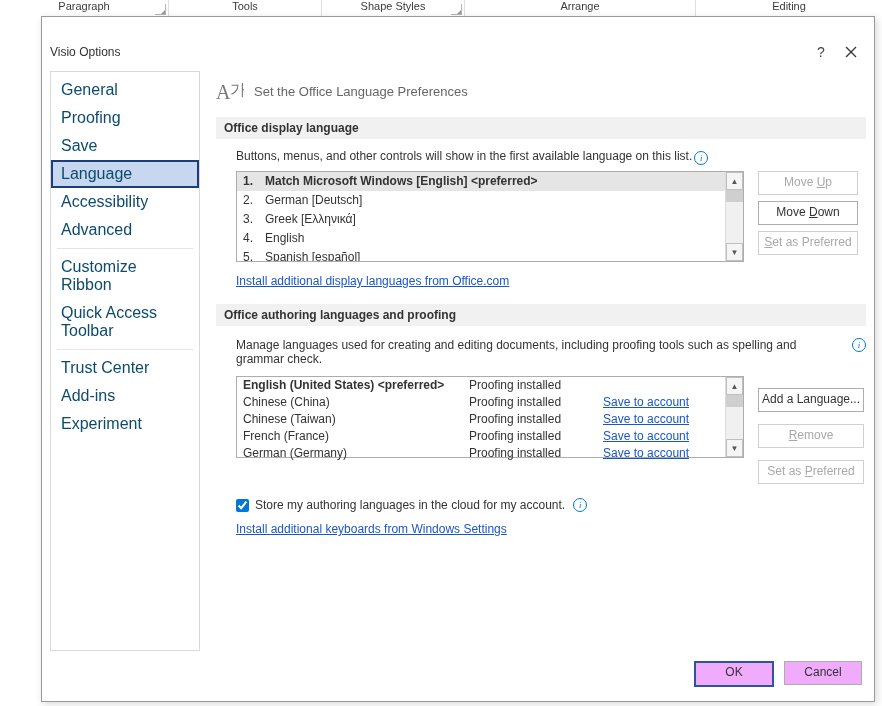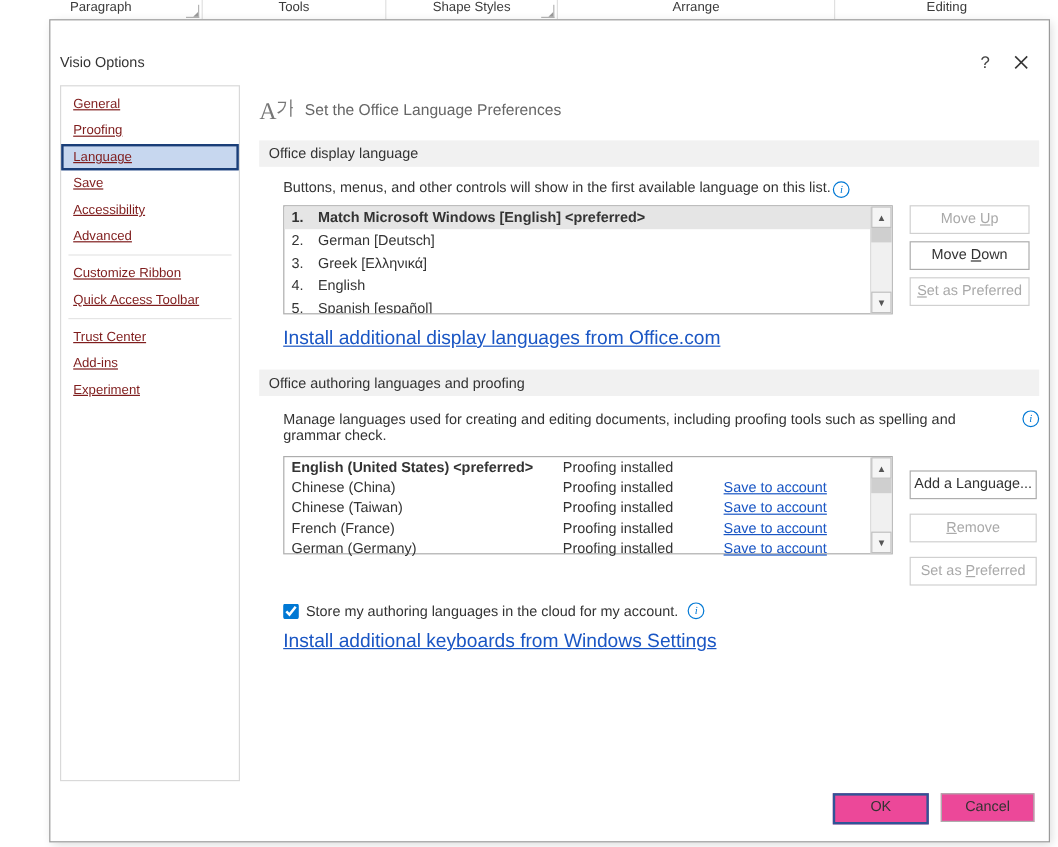--- a/index.html
+++ b/index.html
@@ -89,24 +89,23 @@
     min-height: 0;
   }
   .nav-box {
     width: 148px;
     border: 1px solid #d9d9d9;
     background: #fff;
     padding: 4px 0;
   }
   .nav-item {
     padding: 5px 10px;
-    font-size: 11px;
-    color: #7f1d1d;
+    font-size: 16px;
+    color: #0c4a6e;
     cursor: default;
-    text-decoration: underline;
   }
   .nav-item.selected {
     background: #c7d7ef;
     outline: 2px solid #1a3e78;
     outline-offset: -2px;
   }
   .nav-sep {
     height: 1px;
     background: #e5e5e5;
     margin: 4px 6px;
@@ -121,21 +120,21 @@
     align-items: center;
     gap: 10px;
     padding: 6px 0 14px 0;
     color: #666;
     font-size: 13px;
   }
   .section-header {
     background: #f1f1f1;
     padding: 4px 8px;
     font-size: 12px;
-    font-weight: normal;
+    font-weight: bold;
     color: #333;
     margin-bottom: 10px;
   }
   .indent { padding-left: 20px; }
   .desc {
     font-size: 12px;
     color: #333;
     margin: 2px 0 6px 0;
   }
   .info-dot {
@@ -212,21 +211,21 @@
   }
   .side-btn.disabled {
     color: #a9a9a9;
     border-color: #d0d0d0;
   }
   .link {
     color: #1a56c4;
     text-decoration: underline;
     margin-top: 12px;
     display: inline-block;
-    font-size: 16px;
+    font-size: 12px;
   }
   .auth-table {
     border: 1px solid #adadad;
     width: 506px;
     height: 80px;
     display: flex;
   }
   .auth-rows { flex: 1; }
   .auth-row {
     display: flex;
@@ -247,21 +246,21 @@
   .dlg-footer {
     display: flex;
     justify-content: flex-end;
     gap: 10px;
     padding: 10px 12px 14px 0;
   }
   .dlg-btn {
     width: 76px;
     height: 22px;
     border: 1px solid #adadad;
-    background: #ec4899;
+    background: #f0abfc;
     font-size: 12px;
     line-height: 20px;
     text-align: center;
   }
   .dlg-btn.primary {
     border: 2px solid #2f5597;
     line-height: 18px;
   }
   u.mnemonic { text-decoration: underline; }
 </style>
@@ -299,22 +298,22 @@
           <line x1="11" y1="1" x2="1" y2="11" stroke="#333" stroke-width="1.3"></line>
         </svg>
     </span>
   </div>
 
   <div class="dlg-body">
 
     <div class="nav-box">
       <div class="nav-item">General</div>
       <div class="nav-item">Proofing</div>
+      <div class="nav-item">Save</div>
       <div class="nav-item selected">Language</div>
-      <div class="nav-item">Save</div>
       <div class="nav-item">Accessibility</div>
       <div class="nav-item">Advanced</div>
       <div class="nav-sep"></div>
       <div class="nav-item">Customize Ribbon</div>
       <div class="nav-item">Quick Access Toolbar</div>
       <div class="nav-sep"></div>
       <div class="nav-item">Trust Center</div>
       <div class="nav-item">Add-ins</div>
       <div class="nav-item">Experiment</div>
     </div>

